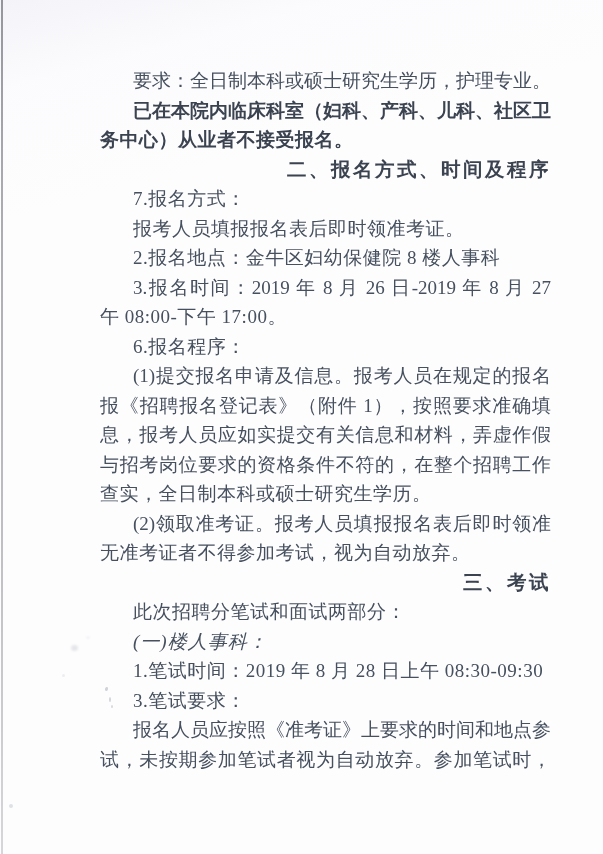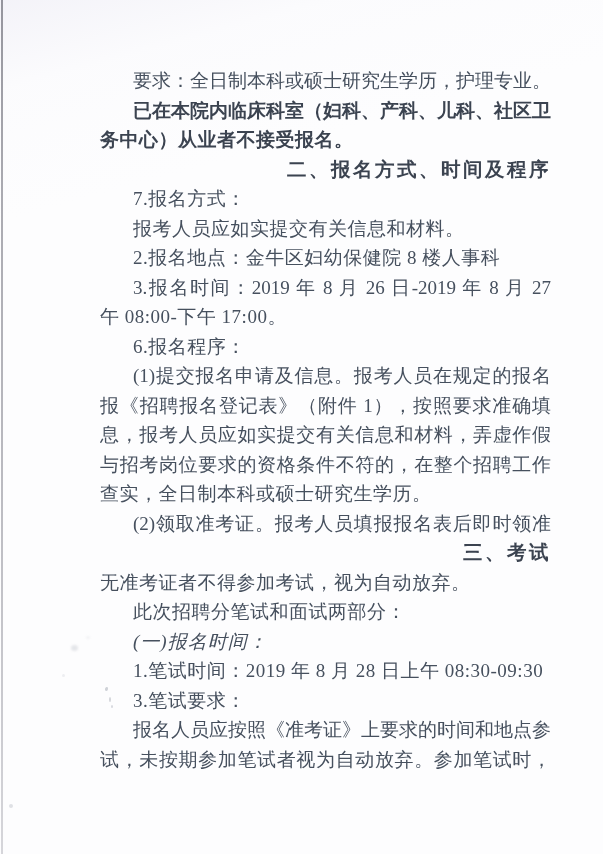--- a/index.html
+++ b/index.html
@@ -94,35 +94,35 @@
 <body>
 
 <div class="scan-page">
   <div class="edge-line"></div>
   <div class="doc-body">
       <div class="line indent fill">要求：全日制本科或硕士研究生学历，护理专业。具有</div>
       <div class="line indent fill bold">已在本院内临床科室（妇科、产科、儿科、社区卫生服</div>
       <div class="line bold">务中心）从业者不接受报名。</div>
       <div class="line indent heading">二、报名方式、时间及程序</div>
       <div class="line indent">7.报名方式：</div>
-      <div class="line indent">报考人员应如实提交有关信息和材料。</div>
+      <div class="line indent">报考人员填报报名表后即时领准考证。</div>
       <div class="line indent">2.报名地点：金牛区妇幼保健院 8 楼人事科</div>
       <div class="line indent fill">3.报名时间：2019 年 8 月 26 日-2019 年 8 月 27 日，上</div>
       <div class="line">午 08:00-下午 17:00。</div>
       <div class="line indent">6.报名程序：</div>
       <div class="line indent fill">(1)提交报名申请及信息。报考人员在规定的报名时间填</div>
       <div class="line fill">报《招聘报名登记表》（附件 1），按照要求准确填写报名信</div>
       <div class="line fill">息，报考人员应如实提交有关信息和材料，弄虚作假的、或</div>
       <div class="line fill">与招考岗位要求的资格条件不符的，在整个招聘工作中一经</div>
       <div class="line">查实，全日制本科或硕士研究生学历。</div>
       <div class="line indent fill">(2)领取准考证。报考人员填报报名表后即时领准考证。</div>
+      <div class="line">无准考证者不得参加考试，视为自动放弃。</div>
       <div class="line indent heading">三、考试</div>
-      <div class="line">无准考证者不得参加考试，视为自动放弃。</div>
       <div class="line indent">此次招聘分笔试和面试两部分：</div>
-      <div class="line indent kaiti">(一)报名时间：</div>
+      <div class="line indent kaiti">(一)楼人事科：</div>
       <div class="line indent">1.笔试时间：2019 年 8 月 28 日上午 08:30-09:30</div>
       <div class="line indent">3.笔试要求：</div>
       <div class="line indent fill">报名人员应按照《准考证》上要求的时间和地点参加笔</div>
       <div class="line fill">试，未按期参加笔试者视为自动放弃。参加笔试时，报考人</div>
     </div>
   <div class="speck sp1"></div>
   <div class="speck sp2"></div>
   <div class="speck sp3"></div>
   <div class="speck sp4"></div>
   <div class="speck sp5"></div>

